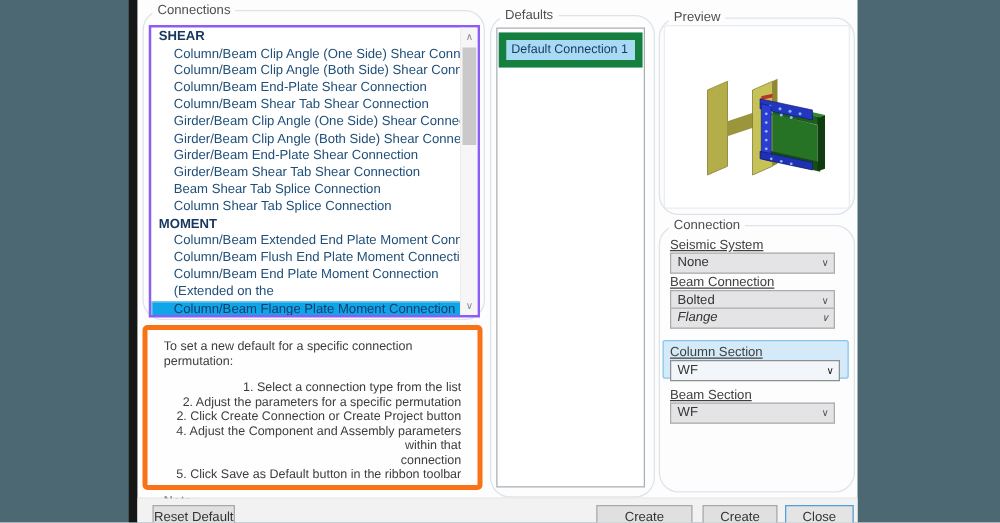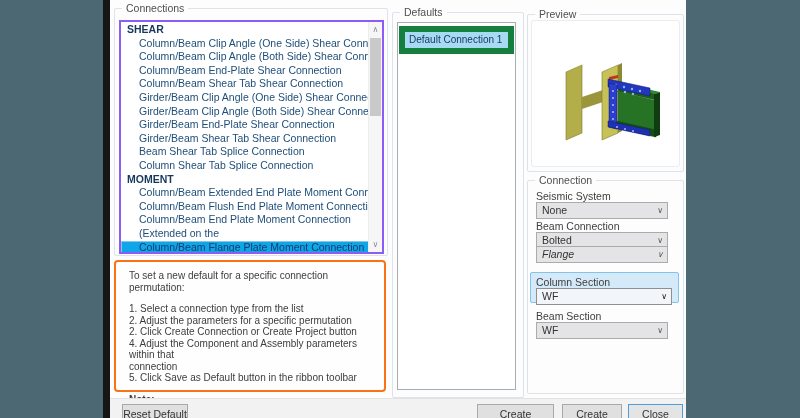--- a/index.html
+++ b/index.html
@@ -7,21 +7,21 @@
     width:800px;height:418px;overflow:hidden;position:relative;
     background:#4c6872;
     font-family:"Liberation Sans", sans-serif;
     -webkit-font-smoothing:antialiased;
   }
   .abs{position:absolute;}
   #window-edge{left:103px;top:0;width:7px;height:418px;background:#161616;}
   #dialog{left:110px;top:0;width:576px;height:418px;background:#fdfdfd;}
 
   
-  .groupbox{border:1px solid #dce3eb;border-radius:2px;background:#fdfdfd;}
+  .groupbox{border:1px solid #dce3eb;border-radius:16px;background:#fdfdfd;}
   .groupbox-label{
     position:absolute;top:-7px;left:7px;background:#fdfdfd;padding:0 4px;
     font-size:10.5px;color:#4f4f4f;line-height:13px;white-space:nowrap;
   }
 
   
   #connections-group{left:4px;top:8px;width:272px;height:246px;}
   #connections-list{left:4px;top:11px;width:261px;height:230px;border:2px solid #8b5cf6;background:#ffffff;overflow:hidden;}
   #rows{left:0;top:1px;right:13px;}
   .lrow{
@@ -34,45 +34,45 @@
 
   
   .scrollbar{position:absolute;top:0;right:0;bottom:0;width:13px;background:#f6f6f6;border-left:1px solid #ededed;}
   .sb-btn{position:absolute;left:0;width:13px;height:15px;color:#8a8a8a;font-size:8px;text-align:center;line-height:15px;}
   .sb-btn.up{top:0;}
   .sb-btn.down{bottom:0;}
   .sb-thumb{position:absolute;left:1px;top:16px;width:11px;height:78px;background:#c9c9c9;}
 
   
   #instructions-panel{
-    left:4px;top:260px;width:272px;height:132px;border:2px solid #f97316;border-radius:4px;background:#fefefe;
+    left:4px;top:260px;width:272px;height:132px;border:4px solid #f97316;border-radius:4px;background:#fefefe;
     box-sizing:border-box;padding:8px 13px;font-size:10px;color:#3d3d3d;
   }
   #instructions-panel .line{line-height:11.5px;}
-  .steps .line{white-space:pre-line;}
+  .steps .line{white-space:pre-line;text-align:right;}
   .spacer{height:10px;}
   .note-label{font-weight:bold;line-height:11.5px;}
   .note-text{white-space:pre-line;line-height:11.5px;}
 
   
   #defaults-group{left:282px;top:12px;width:130px;height:384px;}
   #defaults-list{left:4px;top:9px;width:117px;height:366px;border:1px solid #a9adb2;background:#ffffff;}
   .default-item{
     margin:3px 1px 0 1px;height:16px;line-height:16px;font-size:10px;color:#173c66;
     background:#a9daf3;border:6px solid #15803d;padding-left:4px;white-space:nowrap;overflow:hidden;
   }
 
   
   #preview-group{left:417px;top:14px;width:155px;height:156px;}
   #preview-canvas{left:3px;top:5px;width:147px;height:145px;border:1px solid #e9ecf1;border-radius:3px;background:#ffffff;}
   #preview-svg{position:absolute;left:22px;top:28px;}
 
   
   #parameters-group{left:417px;top:180px;width:155px;height:212px;}
-  .param-label{position:absolute;left:8px;font-size:10.5px;color:#404040;line-height:12px;white-space:nowrap;}
+  .param-label{position:absolute;left:8px;font-size:10.5px;color:#404040;line-height:12px;white-space:nowrap;text-decoration:underline;}
   .combo{
     position:absolute;left:8px;width:132px;height:17px;box-sizing:border-box;
     background:#e4e4e6;border:1px solid #ababab;font-size:10.5px;color:#333;
     line-height:15px;padding-left:5px;cursor:default;
   }
   .combo .chev{position:absolute;right:4px;top:1px;font-size:8px;color:#565656;line-height:14px;}
   #focus-panel{
     position:absolute;left:2px;top:91px;width:149px;height:31px;
     background:#d4eaf8;border:1px solid #85c3ea;border-radius:2px;box-sizing:border-box;
   }

